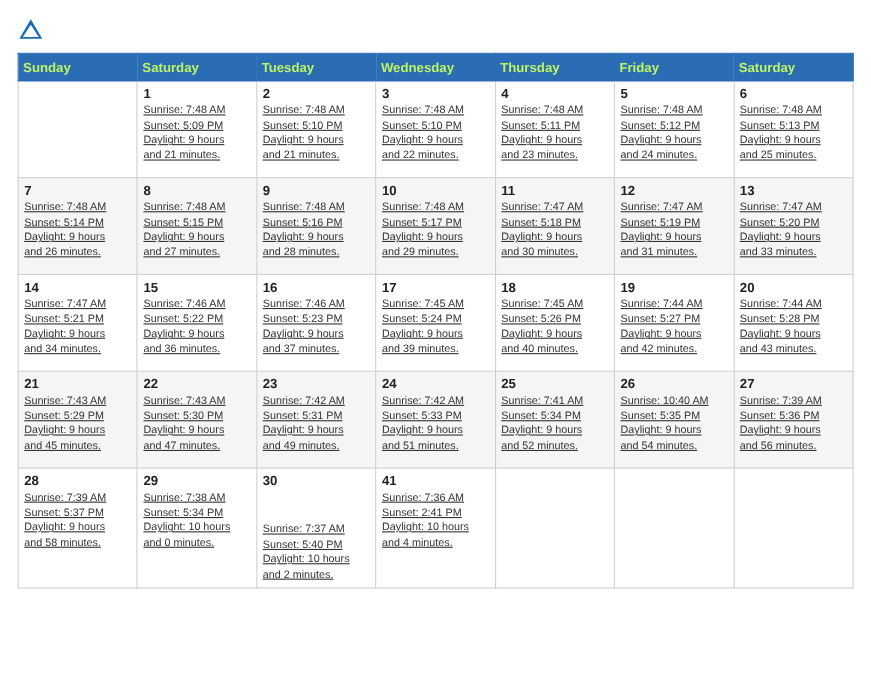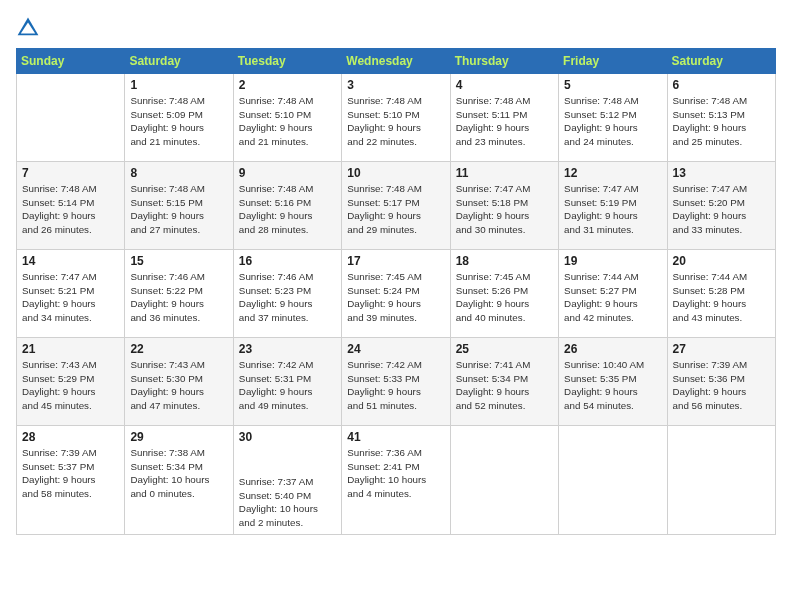--- a/index.html
+++ b/index.html
@@ -78,20 +78,21 @@
       font-weight: bold;
       font-size: 12px;
       display: block;
       margin-bottom: 2px;
       color: #222;
     }
     .day-info {
       color: #333;
       font-size: 9.8px;
       line-height: 1.4;
+      text-decoration: underline;
     }
     .empty-cell {
       background: #fff !important;
     }
   </style>
 </head>
 <body>
 
 <div class="container">
   <div class="header">

